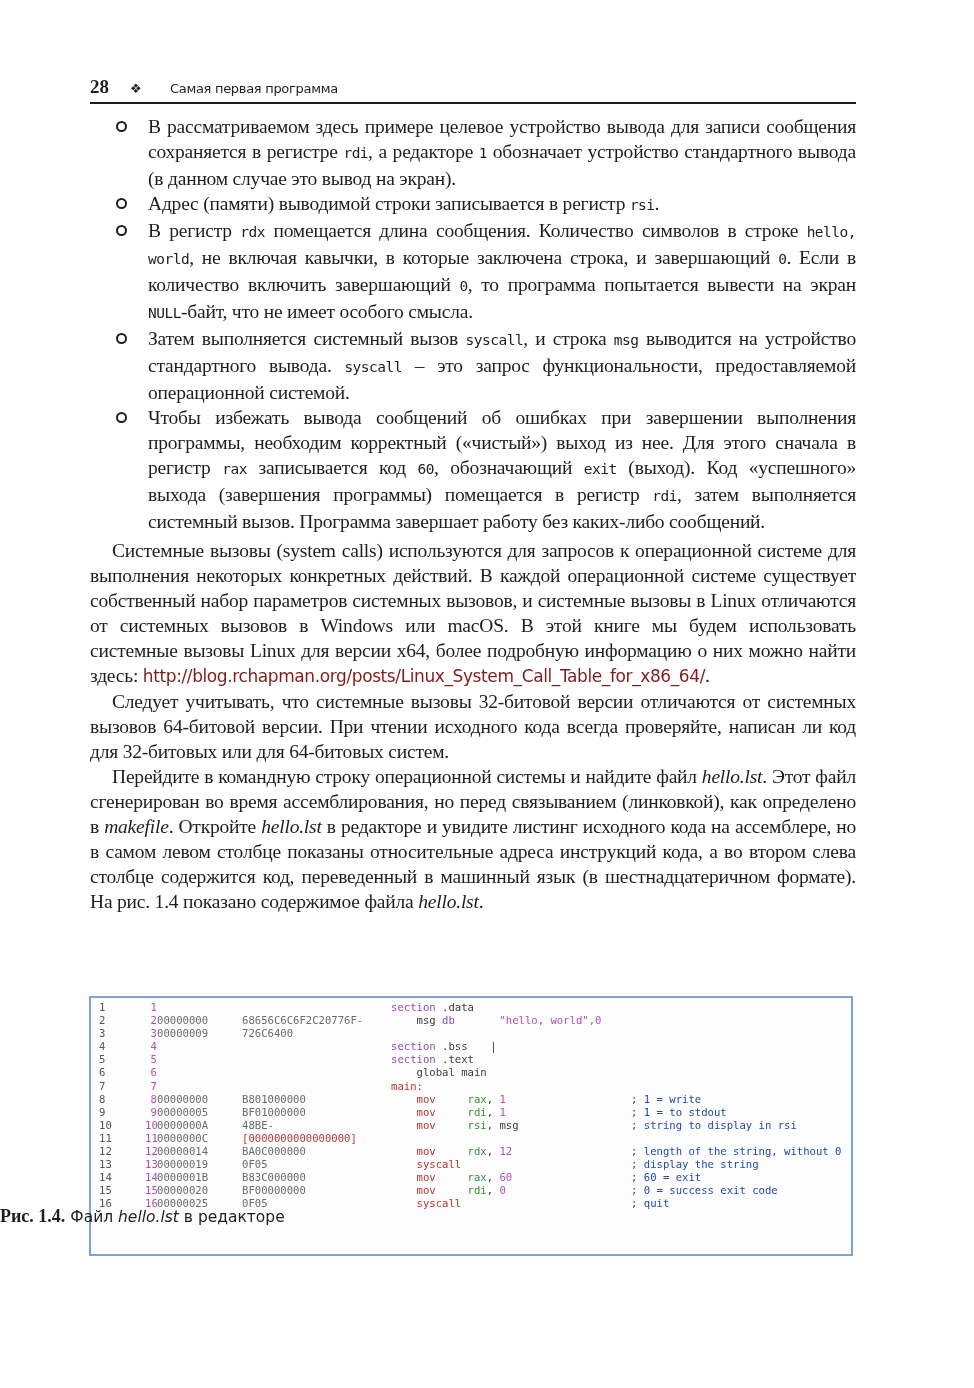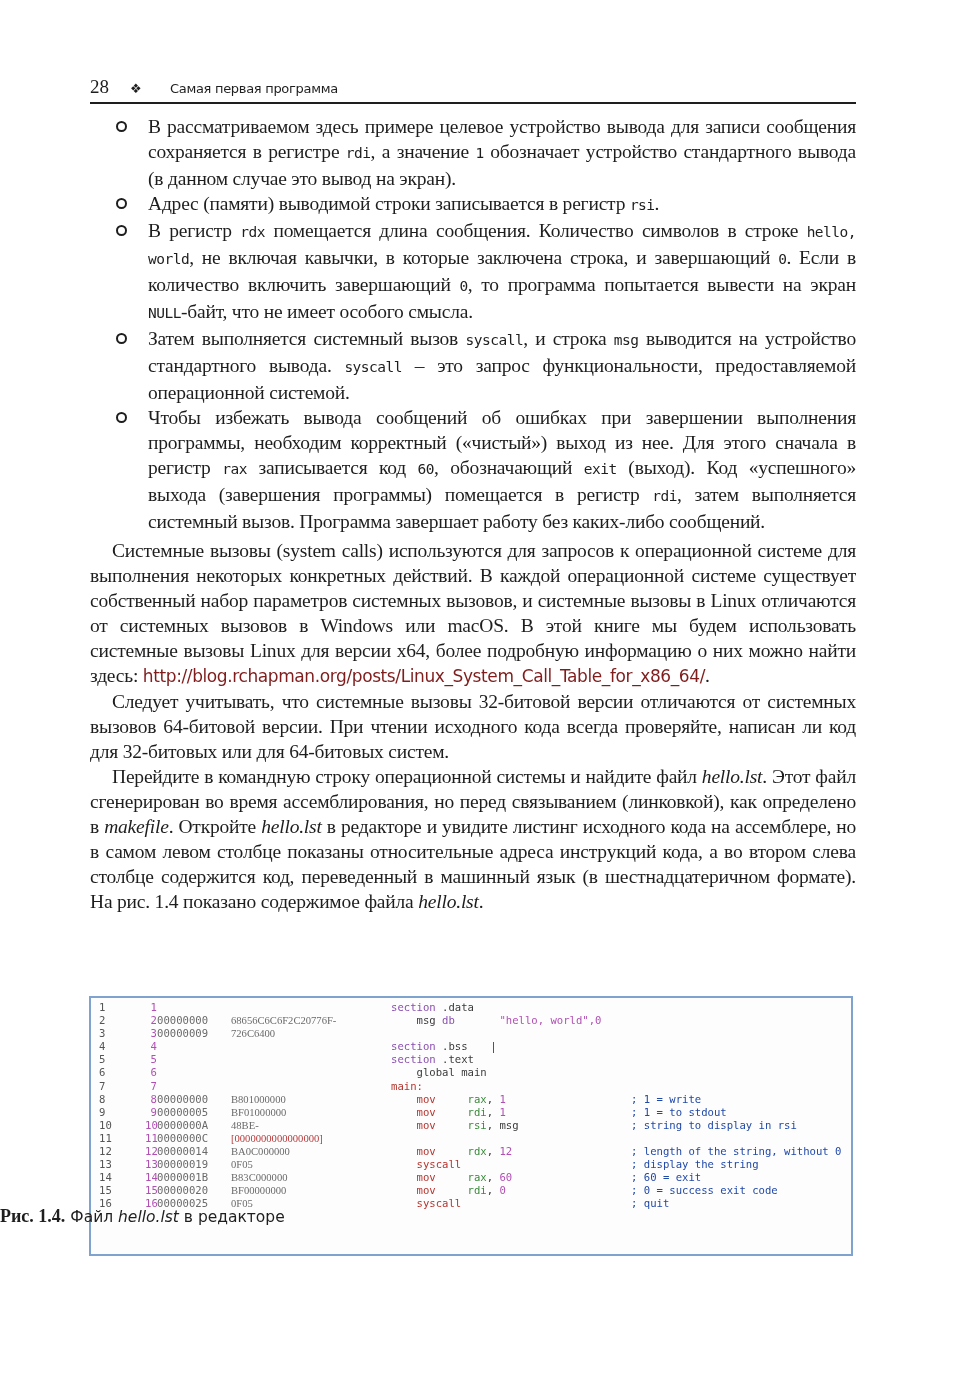--- a/index.html
+++ b/index.html
@@ -1,36 +1,36 @@
 <!DOCTYPE html>
 <html><head>
 <meta charset="utf-8">
 <style>
   html, body { margin: 0; padding: 0; background: #ffffff; }
   body { width: 974px; height: 1388px; position: relative; overflow: hidden; }
   .page { position: absolute; left: 90px; top: 76px; width: 766px; color: #1e1e1e; }
   .running-head { display: flex; align-items: baseline; height: 26px; border-bottom: 2px solid #1e1e1e; }
-  .page-num { font-family: "Liberation Serif", serif; font-weight: normal; font-size: 19px; width: 40px; }
+  .page-num { font-family: "Liberation Serif", serif; font-weight: bold; font-size: 19px; width: 40px; }
   .head-sep { font-family: "DejaVu Sans", sans-serif; font-size: 13px; width: 40px; }
   .head-title { font-family: "DejaVu Sans", sans-serif; font-size: 13px; letter-spacing: -0.3px; }
   .body { font-family: "Liberation Serif", serif; font-size: 19.5px; line-height: 25px; text-align: justify; letter-spacing: -0.2px; }
   ul.bullets { list-style: none; margin: 10px 0 0 0; padding: 0; }
   ul.bullets li { position: relative; padding-left: 58px; padding-right: 0; margin-left: 0; }
   .bullet-mark { position: absolute; left: 26px; top: 7px; width: 11px; height: 11px; border: 2px solid #1e1e1e; border-radius: 50%; box-sizing: border-box; }
   p { margin: 0; text-indent: 22px; }
   p.first { margin-top: 4px; }
   code, .mono { font-family: "DejaVu Sans Mono", monospace; font-size: 14.5px; letter-spacing: -0.5px; }
   .link { color: #7f1d1d; font-family: "DejaVu Sans", sans-serif; font-size: 17px; letter-spacing: -0.4px; text-decoration: none; }
   .figure { position: absolute; left: 89px; top: 996px; width: 764px; height: 260px; border: 2px solid #7fa3cf; box-sizing: border-box; background: #fdfdfd; overflow: hidden; }
   .listing { font-family: "DejaVu Sans Mono", monospace; font-size: 10.6px; line-height: 13.1px; position: absolute; left: 0; top: 3px; width: 100%; }
   .lrow { position: relative; height: 13.1px; white-space: pre; }
   .c-ln { position: absolute; left: 8px; color: #555555; }
   .c-ln2 { position: absolute; left: 54px; width: 12px; text-align: right; color: #b14fb4; }
   .c-addr { position: absolute; left: 66px; color: #6a6a6a; }
-  .c-hex { position: absolute; left: 140px; color: #6a6a6a; font-family: Liberation Serif, serif; }
+  .c-hex { position: absolute; left: 151px; color: #6a6a6a; }
   .c-hex.red { color: #b83a3a; }
   .c-src { position: absolute; left: 300px; }
   .c-cmt { position: absolute; left: 540px; color: #2048a8; }
   .kw-sec { color: #8a4fb0; }
   .kw-op { color: #b5342e; }
   .kw-reg { color: #3a8a3a; }
   .kw-num { color: #b14fb4; }
   .kw-str { color: #b14fb4; }
   .kw-lbl { color: #b5342e; }
   .kw-plain { color: #3a3a3a; }
@@ -45,21 +45,21 @@
 
 <div class="page">
   <div class="running-head">
     <span class="page-num">28</span>
     <span class="head-sep">❖</span>
     <span class="head-title">Самая первая программа</span>
   </div>
 
   <div class="body">
     <ul class="bullets" id="bullet-list">
-        <li><span class="bullet-mark"></span><span>В рассматриваемом здесь примере целевое устройство вывода для записи сообщения сохраняется в регистре </span><code>rdi</code><span>, а значение </span><code>1</code><span> обозначает устройство стандартного вывода (в данном случае это вывод на экран).</span></li>
+        <li><span class="bullet-mark"></span><span>В рассматриваемом здесь примере целевое устройство вывода для записи сообщения сохраняется в регистре </span><code>rdi</code><span>, а редакторе </span><code>1</code><span> обозначает устройство стандартного вывода (в данном случае это вывод на экран).</span></li>
         <li><span class="bullet-mark"></span><span>Адрес (памяти) выводимой строки записывается в регистр </span><code>rsi</code><span>.</span></li>
         <li><span class="bullet-mark"></span><span>В регистр </span><code>rdx</code><span> помещается длина сообщения. Количество символов в строке </span><code>hello, world</code><span>, не включая кавычки, в которые заключена строка, и завершающий </span><code>0</code><span>. Если в количество включить завершающий </span><code>0</code><span>, то программа попытается вывести на экран </span><code>NULL</code><span>-байт, что не имеет особого смысла.</span></li>
         <li><span class="bullet-mark"></span><span>Затем выполняется системный вызов </span><code>syscall</code><span>, и строка </span><code>msg</code><span> выводится на устройство стандартного вывода. </span><code>syscall</code><span> – это запрос функциональности, предоставляемой операционной системой.</span></li>
         <li><span class="bullet-mark"></span><span>Чтобы избежать вывода сообщений об ошибках при завершении выполнения программы, необходим корректный («чистый») выход из нее. Для этого сначала в регистр </span><code>rax</code><span> записывается код </span><code>60</code><span>, обозначающий </span><code>exit</code><span> (выход). Код «успешного» выхода (завершения программы) помещается в регистр </span><code>rdi</code><span>, затем выполняется системный вызов. Программа завершает работу без каких-либо сообщений.</span></li>
       </ul>
     <div id="para-list">
         <p class="first"><span>Системные вызовы (system calls) используются для запросов к операционной системе для выполнения некоторых конкретных действий. В каждой операционной системе существует собственный набор параметров системных вызовов, и системные вызовы в Linux отличаются от системных вызовов в Windows или macOS. В этой книге мы будем использовать системные вызовы Linux для версии x64, более подробную информацию о них можно найти здесь: </span><a class="link">http://blog.rchapman.org/posts/Linux_System_Call_Table_for_x86_64/</a><span>.</span></p>
         <p><span>Следует учитывать, что системные вызовы 32-битовой версии отличаются от системных вызовов 64-битовой версии. При чтении исходного кода всегда проверяйте, написан ли код для 32-битовых или для 64-битовых систем.</span></p>
         <p><span>Перейдите в командную строку операционной системы и найдите файл </span><i>hello.lst</i><span>. Этот файл сгенерирован во время ассемблирования, но перед связыванием (линковкой), как определено в </span><i>makefile</i><span>. Откройте </span><i>hello.lst</i><span> в редакторе и увидите листинг исходного кода на ассемблере, но в самом левом столбце показаны относительные адреса инструкций кода, а во втором слева столбце содержится код, переведенный в машинный язык (в шестнадцатеричном формате). На рис. 1.4 показано содержимое файла </span><i>hello.lst</i><span>.</span></p>
       </div>

